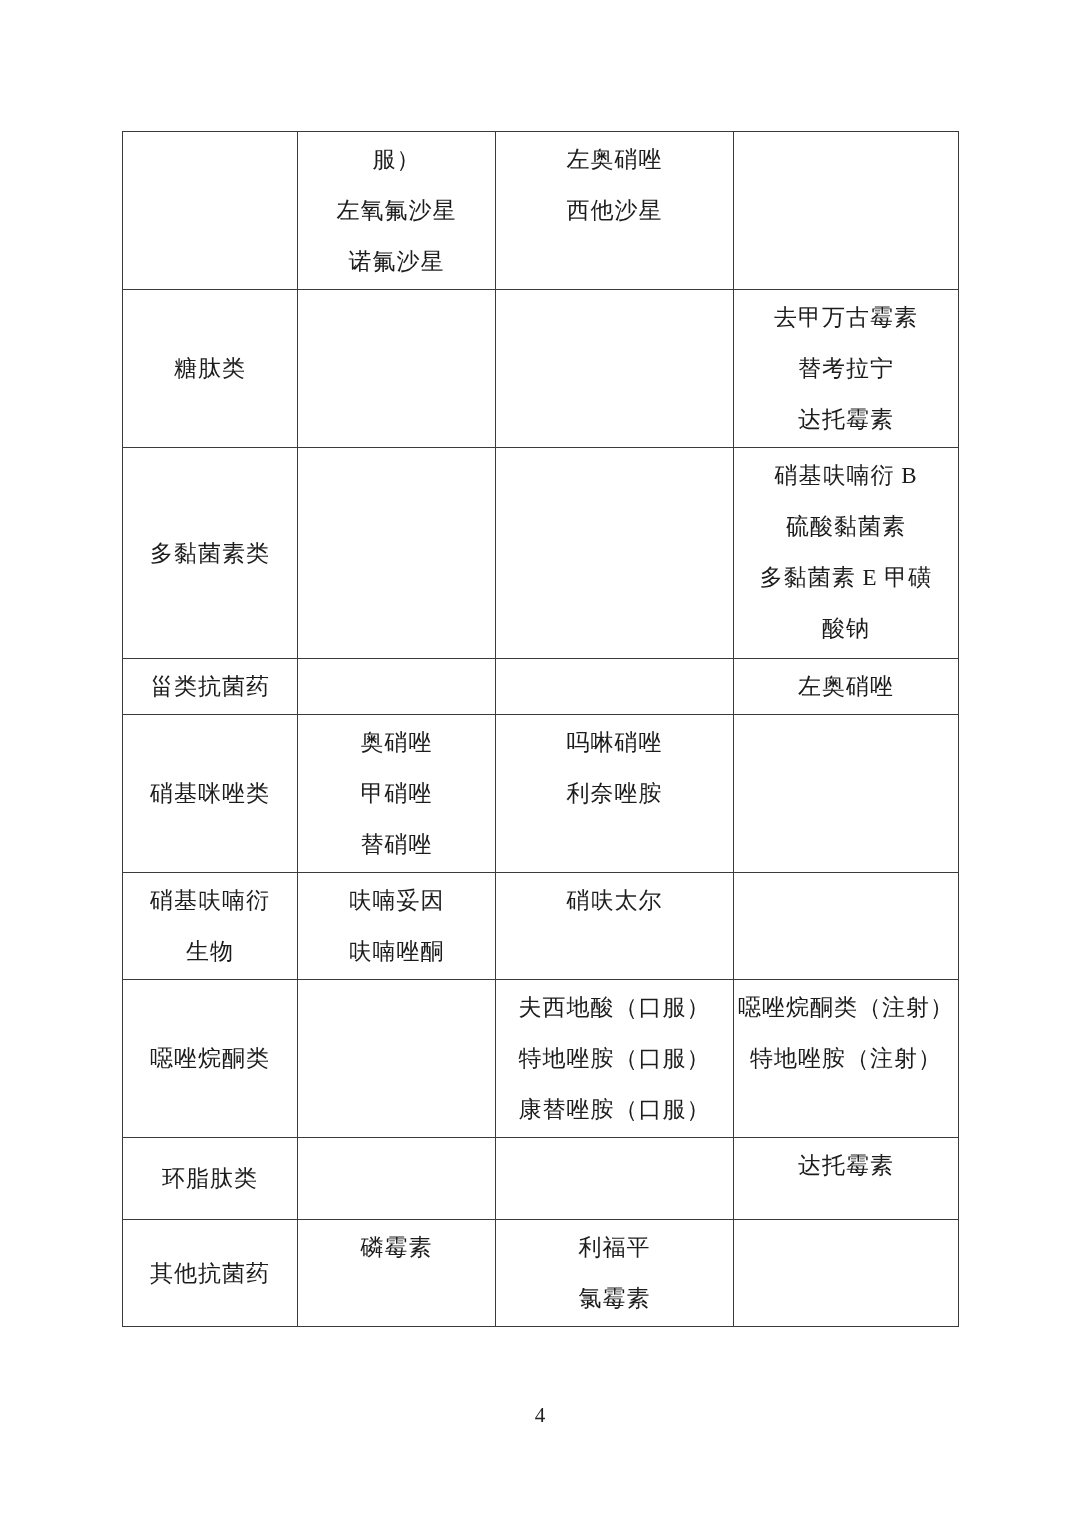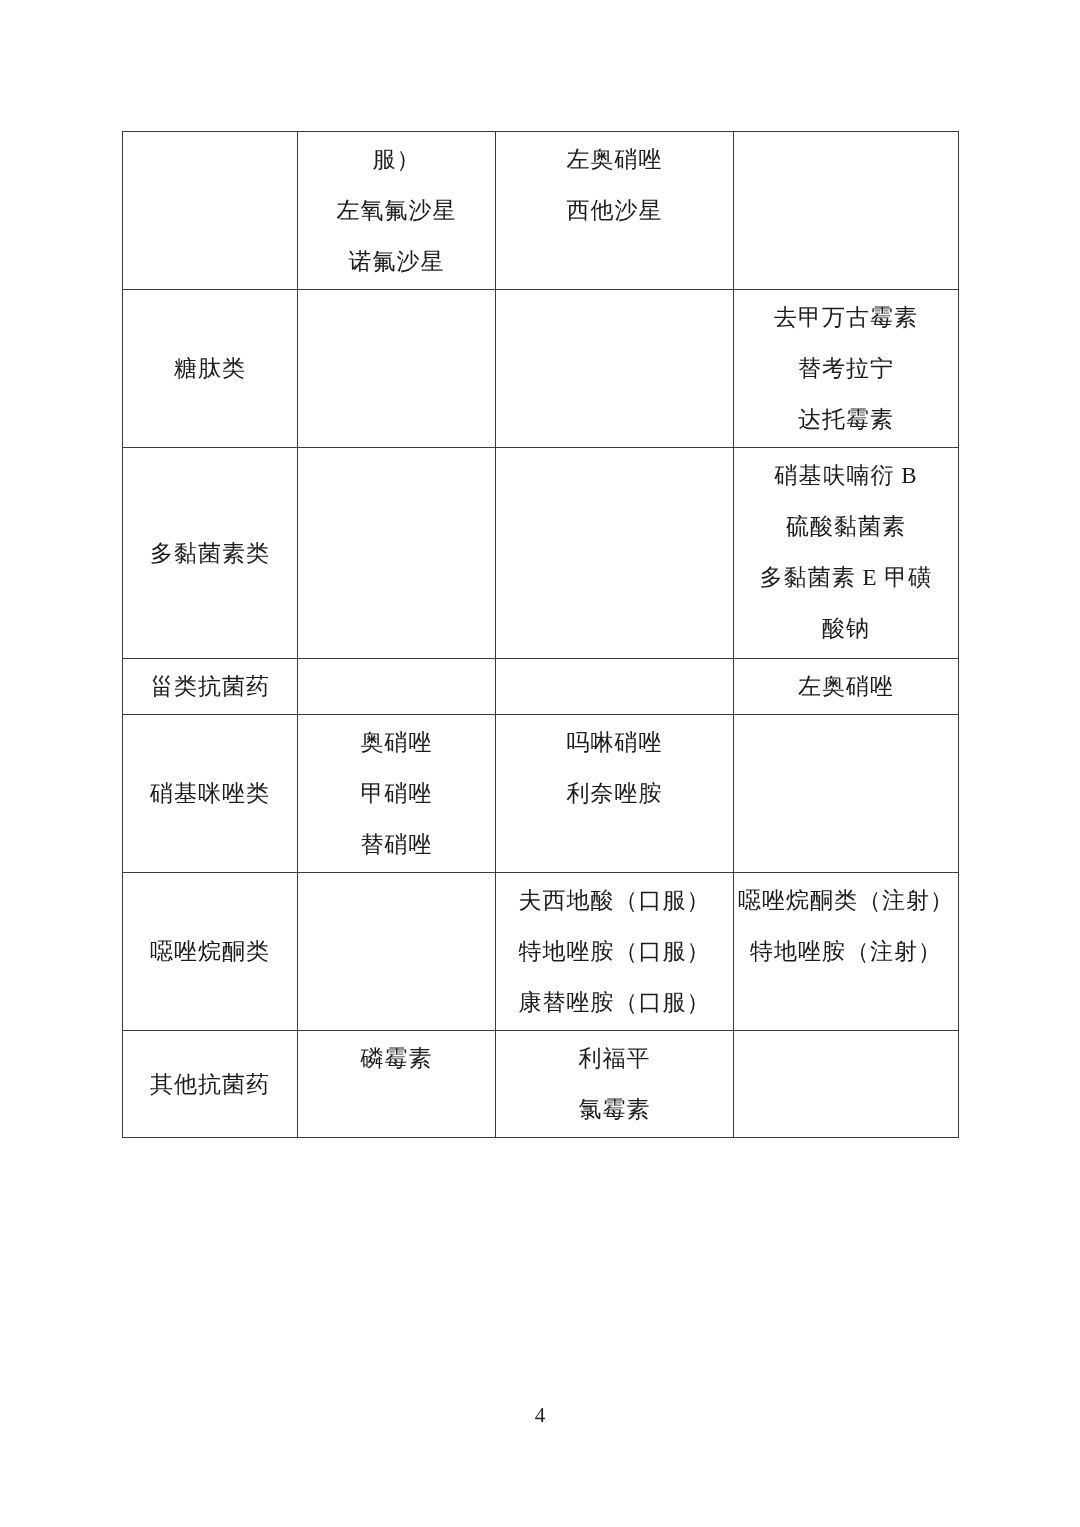--- a/index.html
+++ b/index.html
@@ -119,33 +119,57 @@
             <div class="cell-line">奥硝唑</div>
             <div class="cell-line">甲硝唑</div>
             <div class="cell-line">替硝唑</div>
           </td>
           <td>
             <div class="cell-line">吗啉硝唑</div>
             <div class="cell-line">利奈唑胺</div>
           </td>
           <td></td>
         </tr>
+        <tr style="height: 104px;">
+          <td class="cat">
+            <div class="cell-line">硝基呋喃衍</div>
+            <div class="cell-line">生物</div>
+          </td>
+          <td>
+            <div class="cell-line">呋喃妥因</div>
+            <div class="cell-line">呋喃唑酮</div>
+          </td>
+          <td>
+            <div class="cell-line">硝呋太尔</div>
+          </td>
+          <td></td>
+        </tr>
         <tr style="height: 148px;">
           <td class="cat">
             <div class="cell-line">噁唑烷酮类</div>
           </td>
           <td></td>
           <td>
             <div class="cell-line">夫西地酸（口服）</div>
             <div class="cell-line">特地唑胺（口服）</div>
             <div class="cell-line">康替唑胺（口服）</div>
           </td>
           <td>
             <div class="cell-line">噁唑烷酮类（注射）</div>
             <div class="cell-line">特地唑胺（注射）</div>
+          </td>
+        </tr>
+        <tr style="height: 82px;">
+          <td class="cat">
+            <div class="cell-line">环脂肽类</div>
+          </td>
+          <td></td>
+          <td></td>
+          <td>
+            <div class="cell-line">达托霉素</div>
           </td>
         </tr>
         <tr style="height: 100px;">
           <td class="cat">
             <div class="cell-line">其他抗菌药</div>
           </td>
           <td>
             <div class="cell-line">磷霉素</div>
           </td>
           <td>

